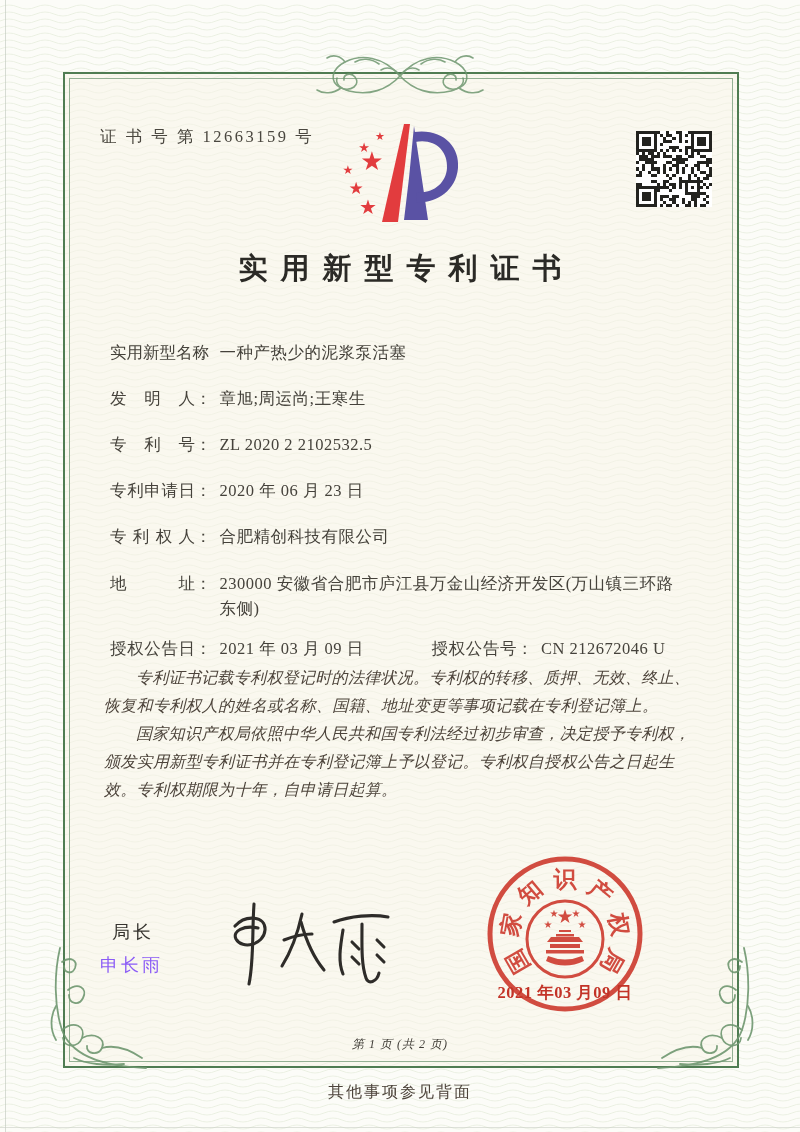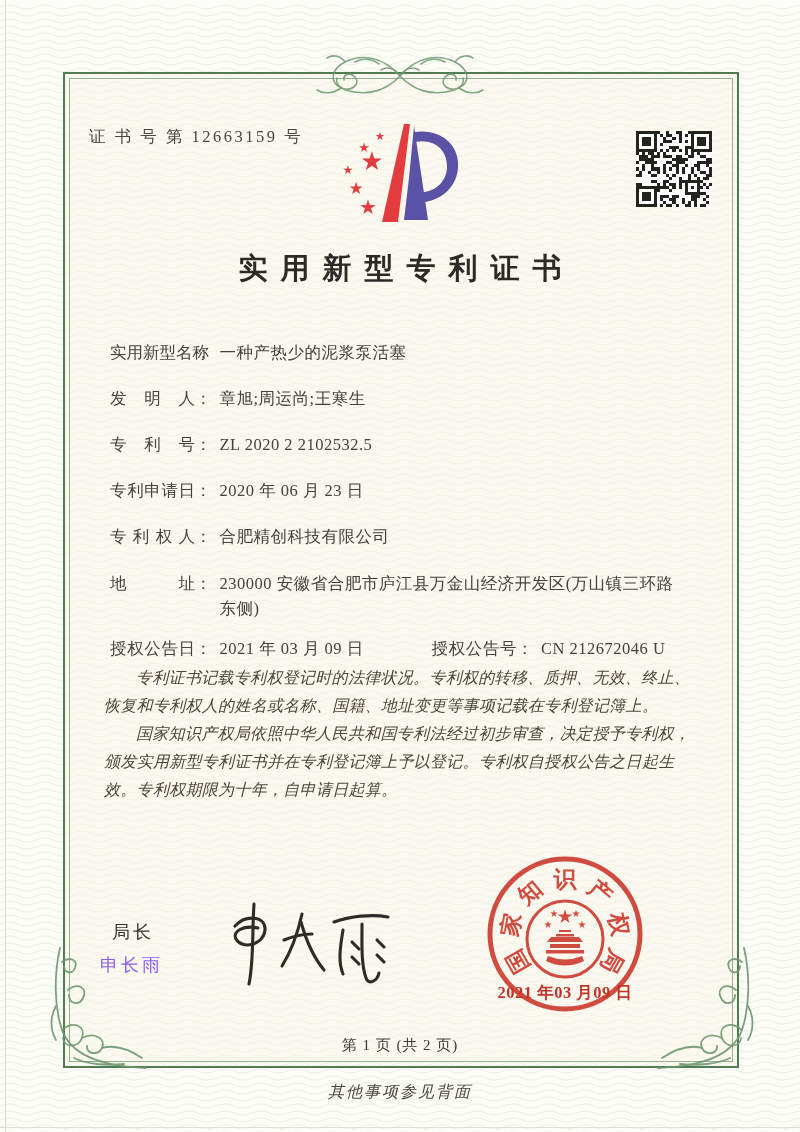--- a/index.html
+++ b/index.html
@@ -22,21 +22,21 @@
   .border-outer{left:63px;top:72px;width:672px;height:992px;border:2px solid #4f7c52;z-index:2;}
   .border-inner{left:69px;top:78px;width:662px;height:982px;border:1px solid #93b093;z-index:2;}
 
   .ornament{z-index:3;}
   #orn-top{left:283px;top:50px;}
   #orn-bl{left:46px;top:946px;}
   #orn-br{left:654px;top:946px;transform:scaleX(-1);}
 
   .content{z-index:4;}
 
-  .cert-number{left:89px;top:126px;font-size:16.5px;letter-spacing:2.5px;color:#4a473f;}
+  .cert-number{left:100px;top:126px;font-size:16.5px;letter-spacing:2.5px;color:#4a473f;}
   #logo{left:334px;top:118px;}
   #qr{left:636px;top:131px;}
 
   .title{left:0;top:249px;width:800px;text-align:center;font-size:29px;font-weight:700;
          letter-spacing:13px;text-indent:13px;color:#2b2a26;}
 
   .fields{left:110px;top:341px;width:586px;font-size:16.5px;color:#45423b;}
   .frow{display:flex;align-items:flex-start;margin-bottom:22px;line-height:24px;}
   .frow.addr{margin-bottom:16px;line-height:25px;}
   .flabel{display:inline-block;width:85px;text-align:justify;text-align-last:justify;white-space:nowrap;}
@@ -52,23 +52,23 @@
   .signer-title{left:112px;top:920px;font-size:18px;letter-spacing:3px;color:#35332e;
                 font-family:Liberation Serif, serif;}
   .signer-name{left:100px;top:953px;font-size:18px;letter-spacing:3px;color:#8b5cf6;
                font-family:"Liberation Sans","DejaVu Sans",sans-serif;}
   #signature{left:222px;top:890px;}
 
   #seal{left:484px;top:853px;opacity:.9;}
   .seal-date{left:480px;top:982px;width:170px;text-align:center;font-size:16.5px;
              font-weight:600;color:#c33327;letter-spacing:.5px;z-index:5;}
 
-  .page-footer{left:0;top:1036px;width:800px;text-align:center;font-size:15px;color:#3f3c36;letter-spacing:1px;}
+  .page-footer{left:0;top:1036px;width:800px;text-align:center;font-size:12px;color:#3f3c36;letter-spacing:1px;font-style:italic;}
   .back-note{left:0;top:1082px;width:800px;text-align:center;font-size:16px;color:#4d443b;
-             font-style:italic;letter-spacing:2px;}
+             letter-spacing:2px;}
 </style>
 </head>
 <body>
 
 <svg id="waves" class="abs" width="800" height="1132" viewBox="0 0 800 1132">
   <defs>
       <path id="wavepath" d="M0,3 q9,-4 18,0 q9,4 18,0 q9,-4 18,0 q9,4 18,0 q9,-4 18,0 q9,4 18,0 q9,-4 18,0 q9,4 18,0 q9,-4 18,0 q9,4 18,0 q9,-4 18,0 q9,4 18,0 q9,-4 18,0 q9,4 18,0 q9,-4 18,0 q9,4 18,0 q9,-4 18,0 q9,4 18,0 q9,-4 18,0 q9,4 18,0 q9,-4 18,0 q9,4 18,0 q9,-4 18,0 q9,4 18,0 q9,-4 18,0 q9,4 18,0 q9,-4 18,0 q9,4 18,0 q9,-4 18,0 q9,4 18,0 q9,-4 18,0 q9,4 18,0 q9,-4 18,0 q9,4 18,0 q9,-4 18,0 q9,4 18,0 q9,-4 18,0 q9,4 18,0 q9,-4 18,0 q9,4 18,0 q9,-4 18,0 q9,4 18,0 q9,-4 18,0 q9,4 18,0 q9,-4 18,0 q9,4 18,0" fill="none" stroke="#dbe5d0" stroke-width="0.9"></path>
     </defs>
   <g id="wave-uses" opacity="0.6">
       <use href="#wavepath" y="4"></use>

